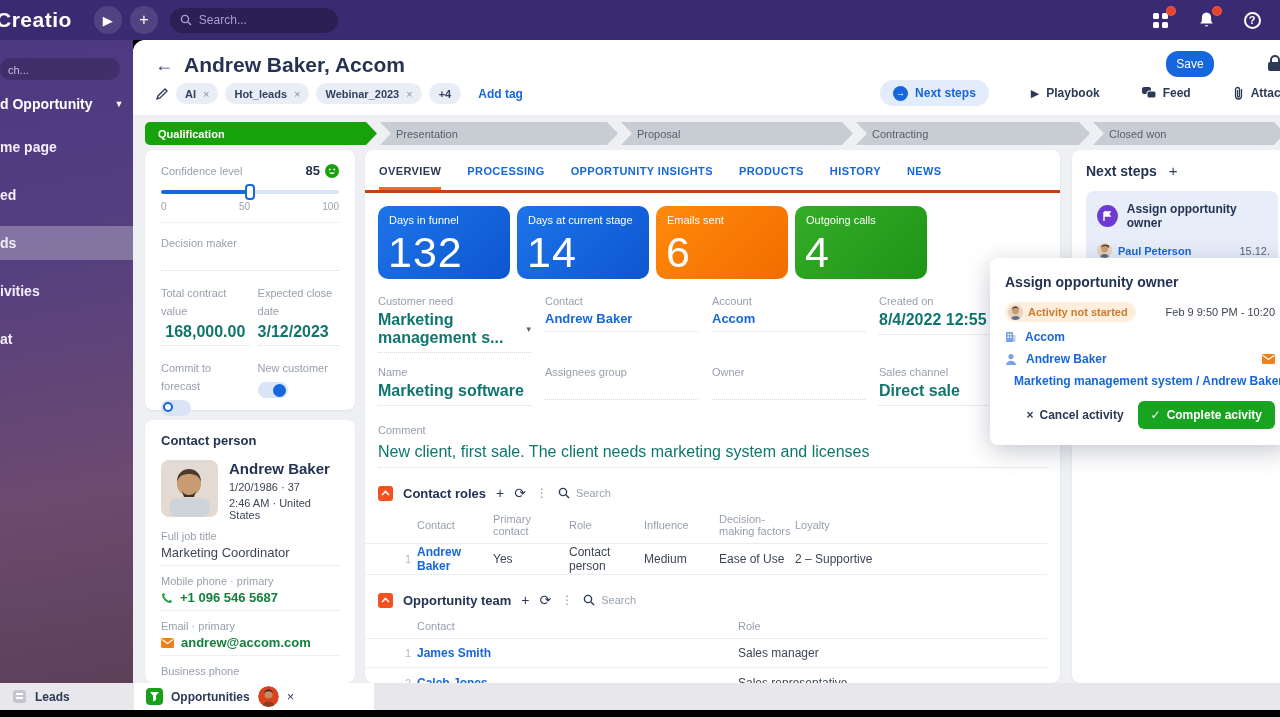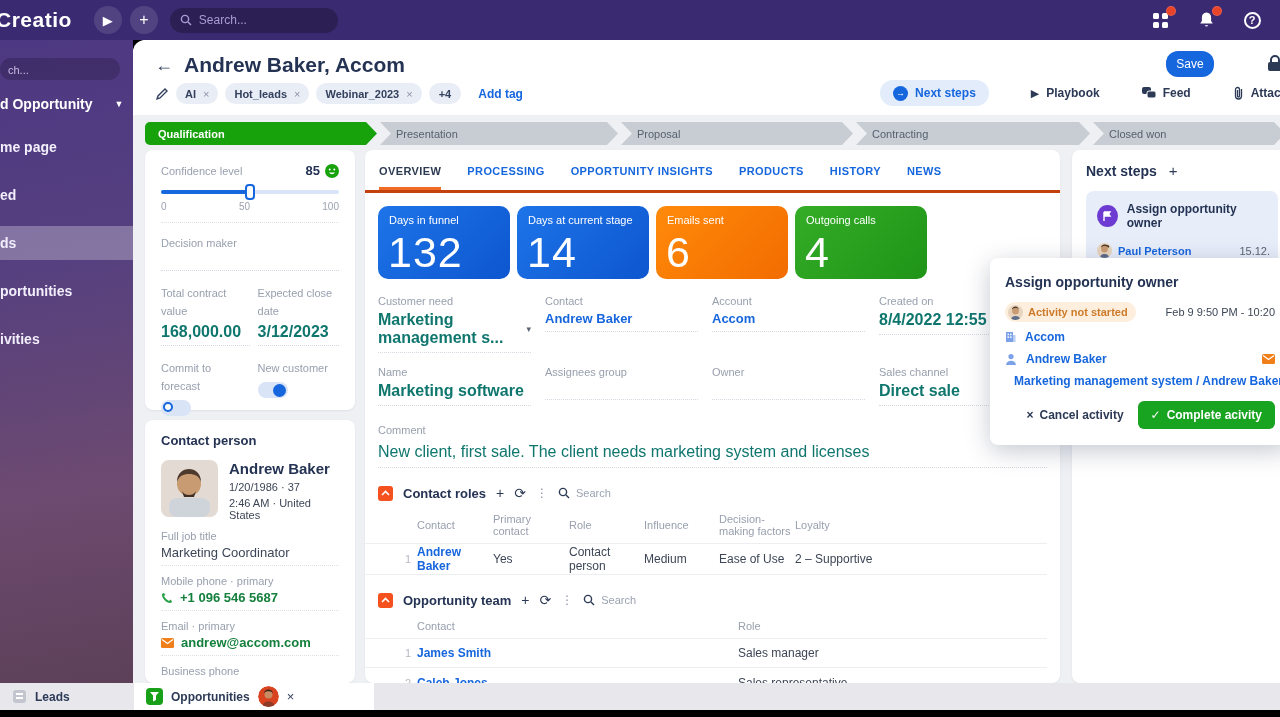--- a/index.html
+++ b/index.html
@@ -211,24 +211,24 @@
     <div class="sb-item">
         <span>me page</span>
       </div>
     <div class="sb-item">
         <span>ed</span>
       </div>
     <div class="sb-item active">
         <span>ds</span>
       </div>
     <div class="sb-item">
-        <span>portunities</span>
+        <span>ivities</span>
       </div>
     <div class="sb-item">
-        <span>ivities</span>
+        <span>at</span>
       </div>
   </div>
 </div>
 
 <div class="main">
 
   <div class="main-head">
     <div class="abs" style="left:22px; top:13px; display:flex; align-items:center; gap:11px;">
       <span class="back">←</span>
       <span class="title">Andrew Baker, Accom</span>
@@ -325,21 +325,21 @@
       <span>0</span>
       <span>50</span>
       <span>100</span>
     </div>
     <div class="sep"></div>
     <span class="lab">Decision maker</span>
     <div class="dotline" style="height:20px;"></div>
     <div style="display:flex; margin-top:12px;">
       <div style="width:100px;">
         <span class="lab">Total contract value</span>
-        <div class="val dotline" style="margin-top:4px; padding-bottom:4px; font-weight:bold;">168,000.00</div>
+        <div class="val dotline" style="margin-top:4px; padding-bottom:4px; font-weight:bold;text-align:center;">168,000.00</div>
       </div>
       <div style="width:92px; margin-left:8px;">
         <span class="lab">Expected close date</span>
         <div class="val dotline" style="margin-top:4px; padding-bottom:4px; font-weight:bold;">3/12/2023</div>
       </div>
     </div>
     <div style="display:flex; margin-top:12px;">
       <div style="width:100px;">
         <span class="lab">Commit to forecast</span>
         <div class="toggle off">

